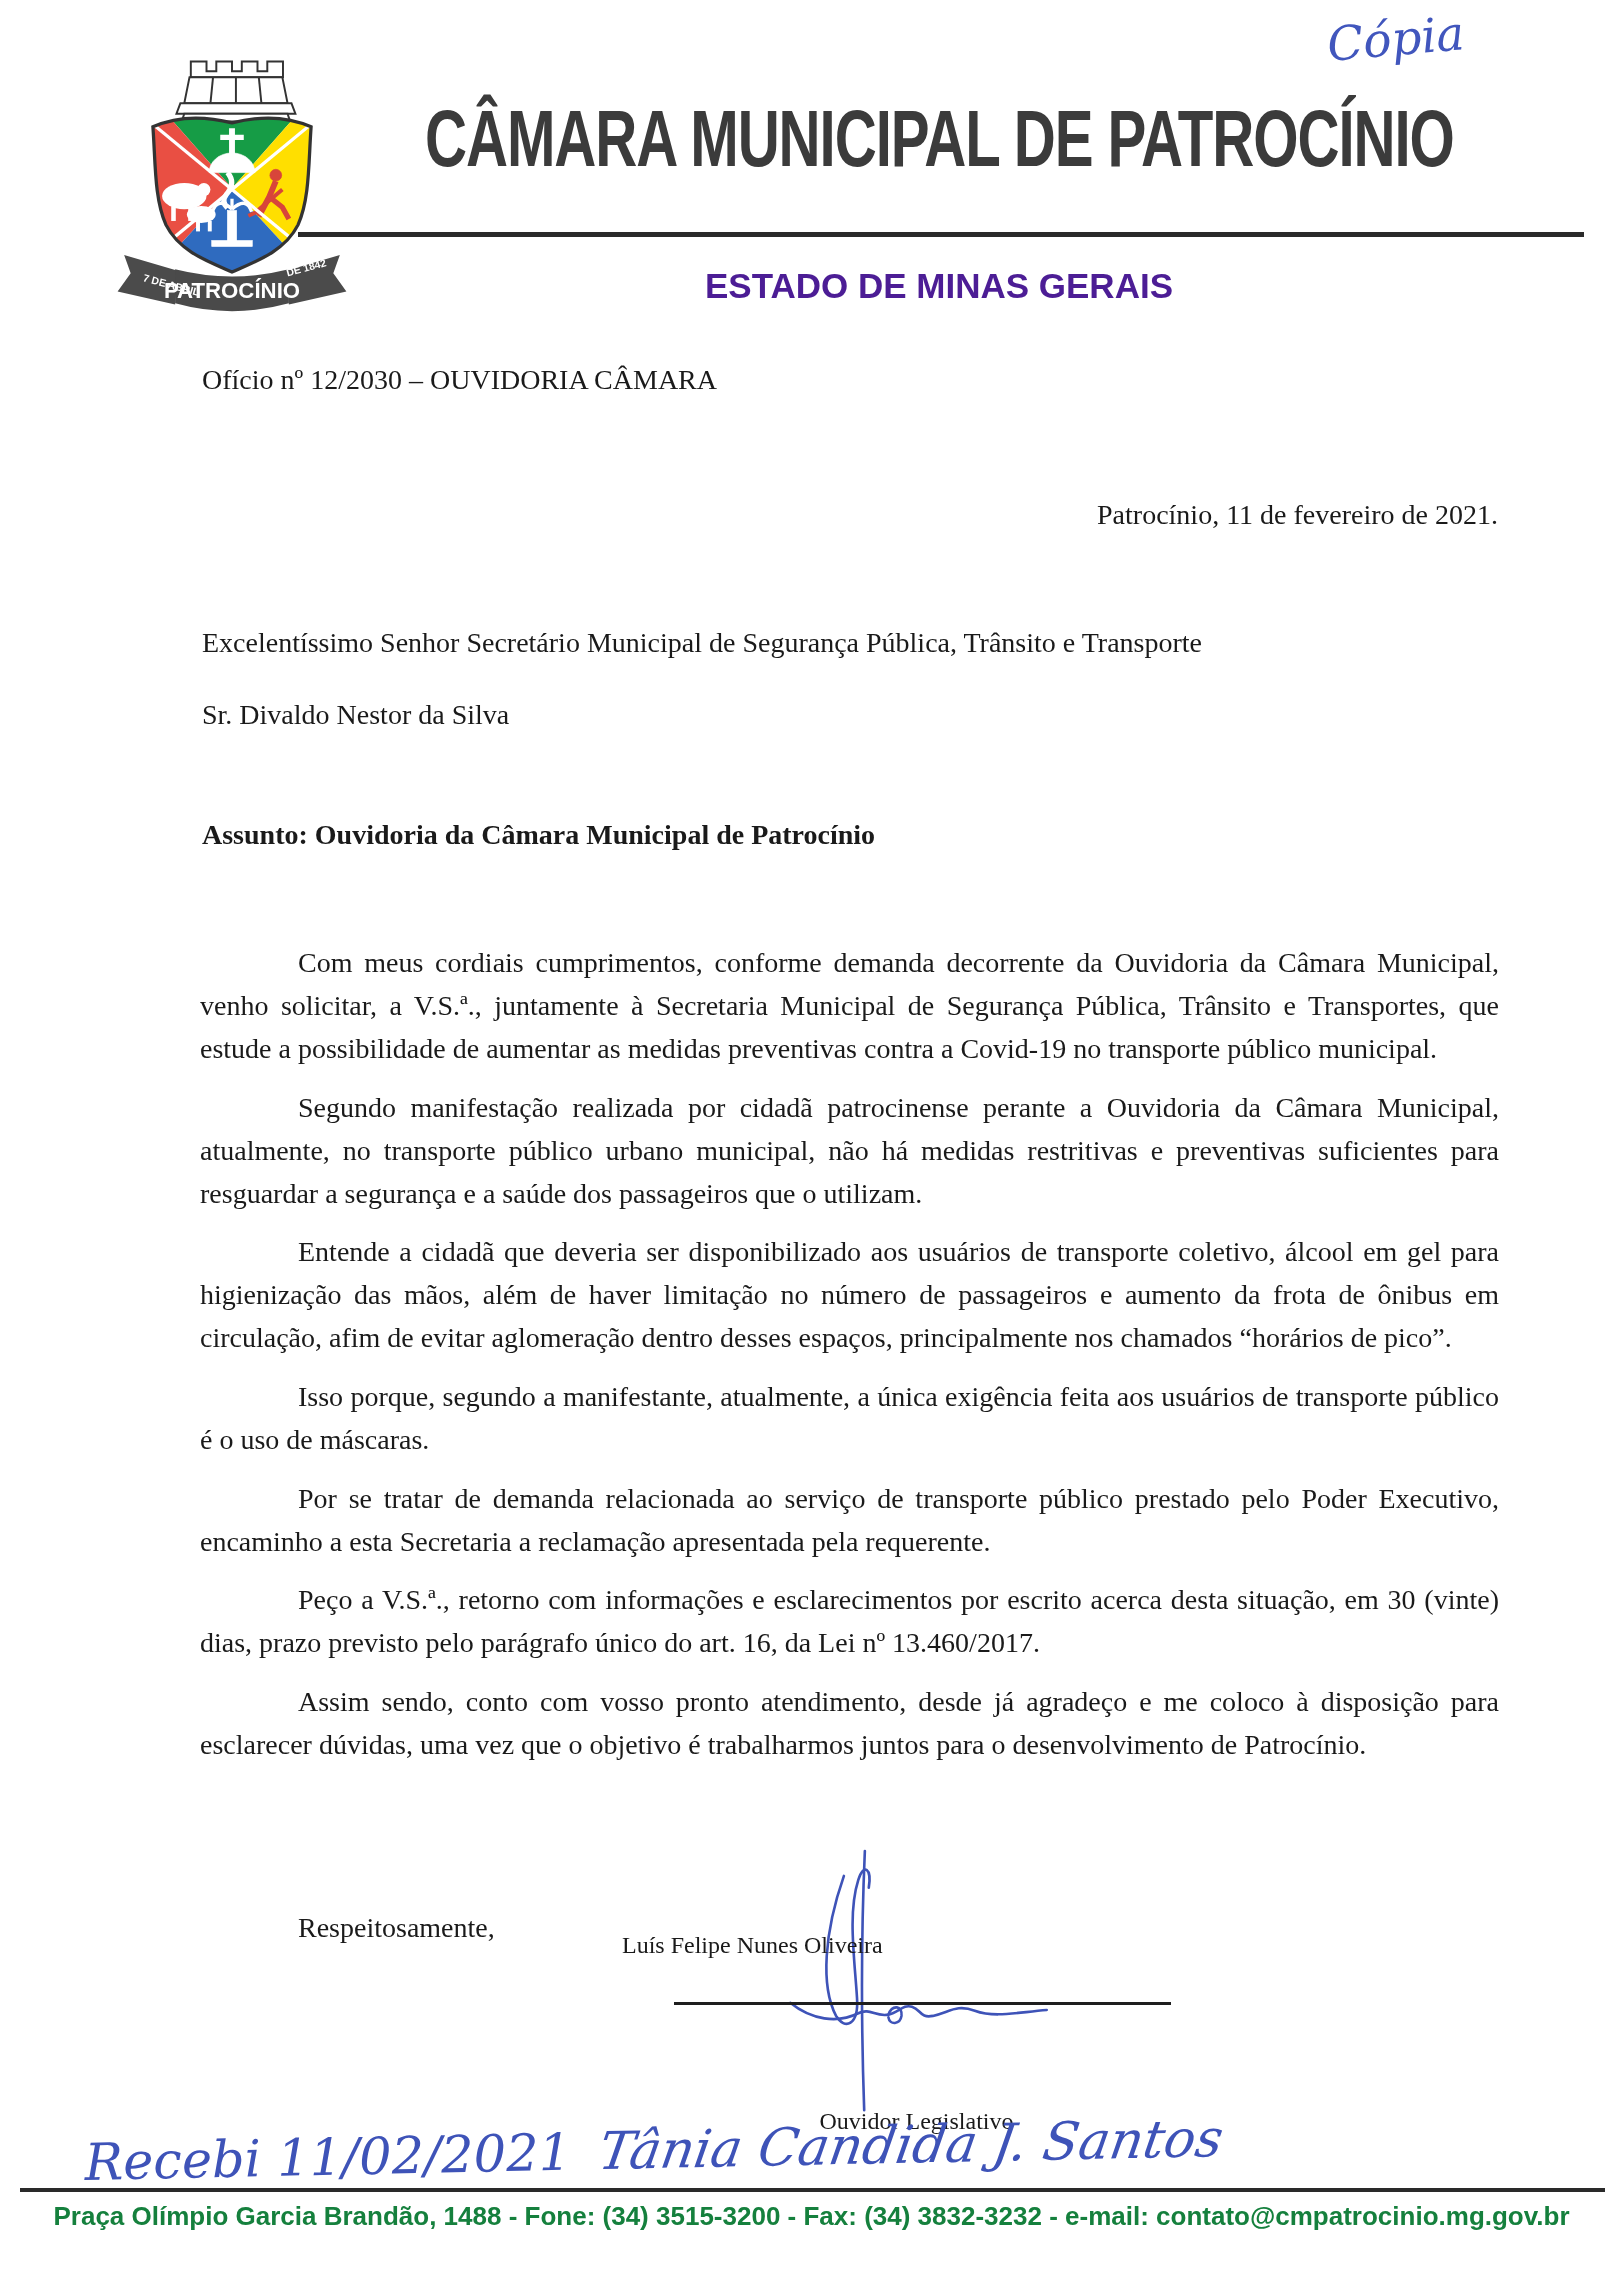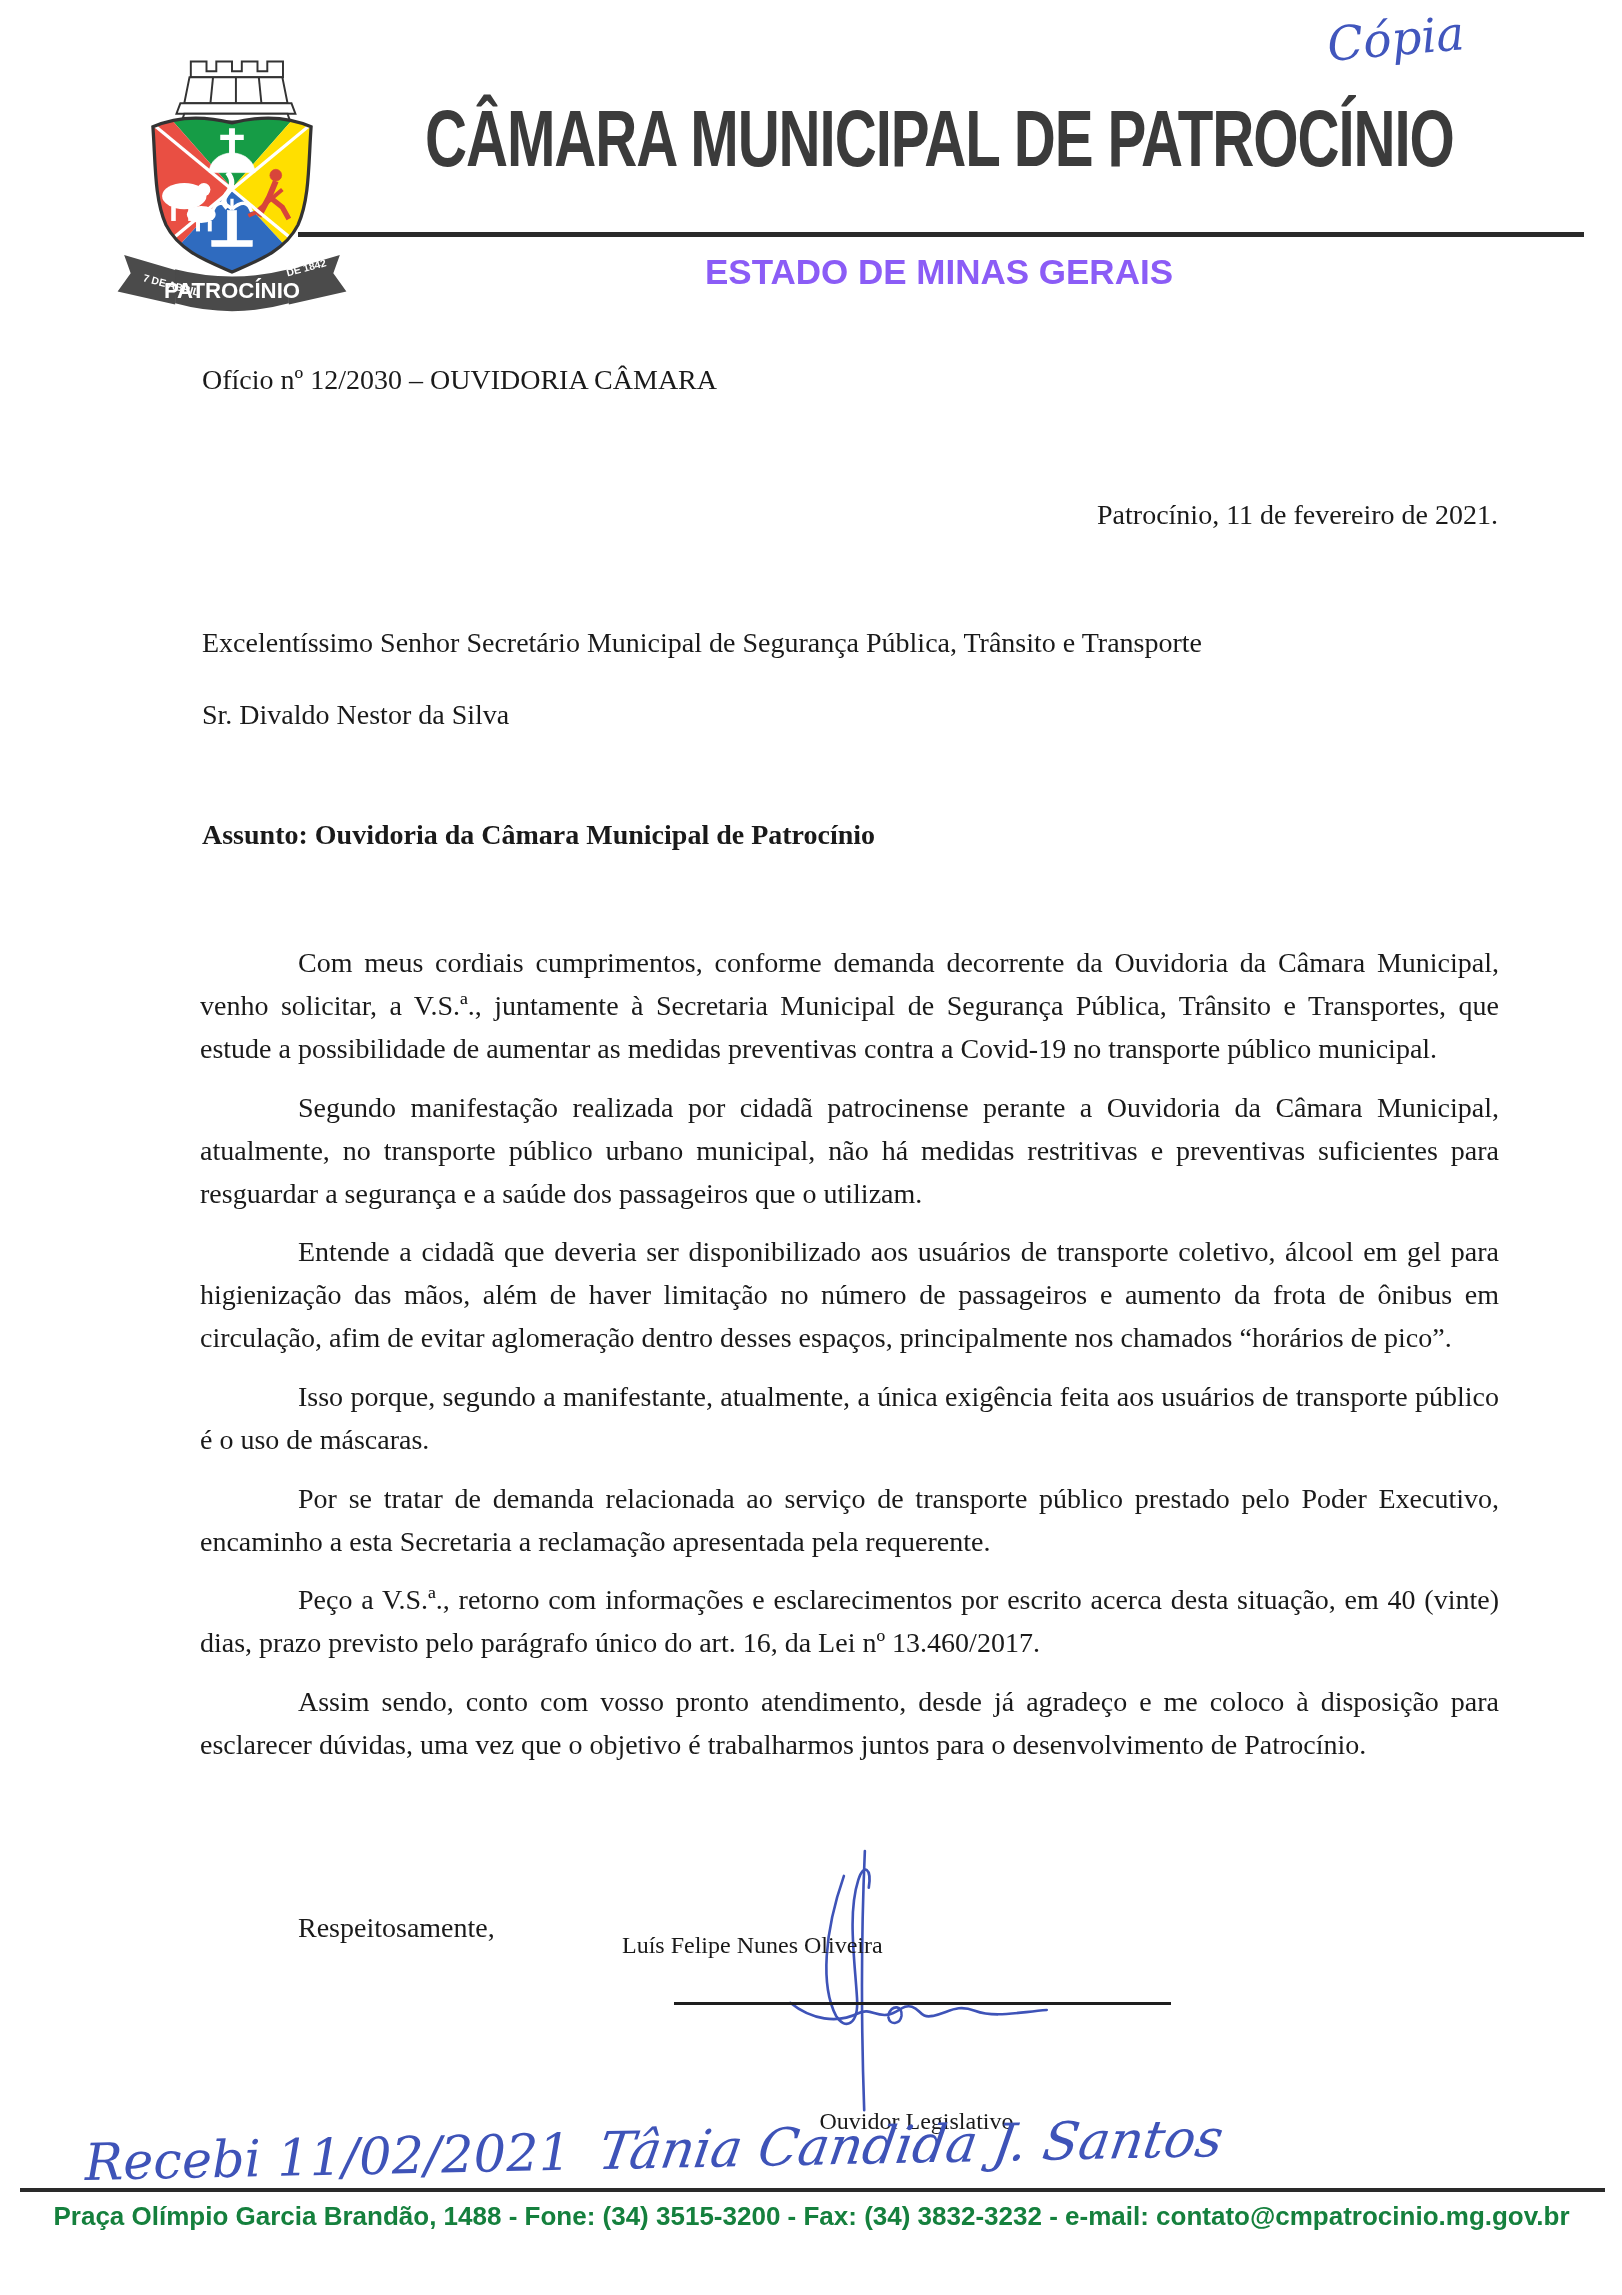--- a/index.html
+++ b/index.html
@@ -27,23 +27,23 @@
     color: #3b3b3b;
     transform: scale(0.82, 1.12);
     transform-origin: center;
     white-space: nowrap;
   }
   .org-underline {
     position: absolute; left: 9.8px; top: 134px; width: 1286px; height: 5.2px;
     background: #2a2a2a;
   }
   .org-subtitle {
-    position: absolute; left: 0; top: 154px; width: 100%;
+    position: absolute; left: 0; top: 168px; width: 100%;
     font-family: "Liberation Sans", sans-serif;
-    font-weight: 700; font-size: 35px; color: #8b5cf6;
+    font-weight: 700; font-size: 35px; color: #4c1d95;
     letter-spacing: 0px;
   }
 
   .copy-note {
     position: absolute; left: 1328px; top: 5.2px; width: 275px; height: 85px;
     transform: rotate(-5deg);
     font-family: "DejaVu Serif", serif;
     font-style: italic;
     font-size: 47px;
     color: #4156bd;
@@ -183,21 +183,21 @@
 <div class="recipient-1">Excelentíssimo Senhor Secretário Municipal de Segurança Pública, Trânsito e Transporte</div>
 <div class="recipient-2">Sr. Divaldo Nestor da Silva</div>
 <div class="subject">Assunto: Ouvidoria da Câmara Municipal de Patrocínio</div>
 
 <div class="body-text">
   <p>Com meus cordiais cumprimentos, conforme demanda decorrente da Ouvidoria da Câmara Municipal, venho solicitar, a V.S.ª., juntamente à Secretaria Municipal de Segurança Pública, Trânsito e Transportes, que estude a possibilidade de aumentar as medidas preventivas contra a Covid-19 no transporte público municipal.</p>
   <p>Segundo manifestação realizada por cidadã patrocinense perante a Ouvidoria da Câmara Municipal, atualmente, no transporte público urbano municipal, não há medidas restritivas e preventivas suficientes para resguardar a segurança e a saúde dos passageiros que o utilizam.</p>
   <p>Entende a cidadã que deveria ser disponibilizado aos usuários de transporte coletivo, álcool em gel para higienização das mãos, além de haver limitação no número de passageiros e aumento da frota de ônibus em circulação, afim de evitar aglomeração dentro desses espaços, principalmente nos chamados “horários de pico”.</p>
   <p>Isso porque, segundo a manifestante, atualmente, a única exigência feita aos usuários de transporte público é o uso de máscaras.</p>
   <p>Por se tratar de demanda relacionada ao serviço de transporte público prestado pelo Poder Executivo, encaminho a esta Secretaria a reclamação apresentada pela requerente.</p>
-  <p>Peço a V.S.ª., retorno com informações e esclarecimentos por escrito acerca desta situação, em 40 (vinte) dias, prazo previsto pelo parágrafo único do art. 16, da Lei nº 13.460/2017.</p>
+  <p>Peço a V.S.ª., retorno com informações e esclarecimentos por escrito acerca desta situação, em 30 (vinte) dias, prazo previsto pelo parágrafo único do art. 16, da Lei nº 13.460/2017.</p>
   <p>Assim sendo, conto com vosso pronto atendimento, desde já agradeço e me coloco à disposição para esclarecer dúvidas, uma vez que o objetivo é trabalharmos juntos para o desenvolvimento de Patrocínio.</p>
 </div>
 
 <div class="closing">Respeitosamente,</div>
 
 <svg class="signature-svg" viewBox="0 0 700 420" aria-hidden="true">
   <g fill="none" stroke="#3e53b8" stroke-width="4" stroke-linecap="round">
     <path d="M362,6 C357,120 356,260 361,402"></path>
     <path d="M330,44 C300,130 294,212 318,258 C331,280 353,273 350,230 C346,168 336,100 352,50 C360,24 373,32 368,62"></path>
     <path d="M248,238 C280,264 320,270 352,254 C370,245 378,260 398,256 C414,253 420,240 434,244 C448,248 446,262 466,258 C492,252 502,240 530,250 C560,261 592,253 640,249"></path>

